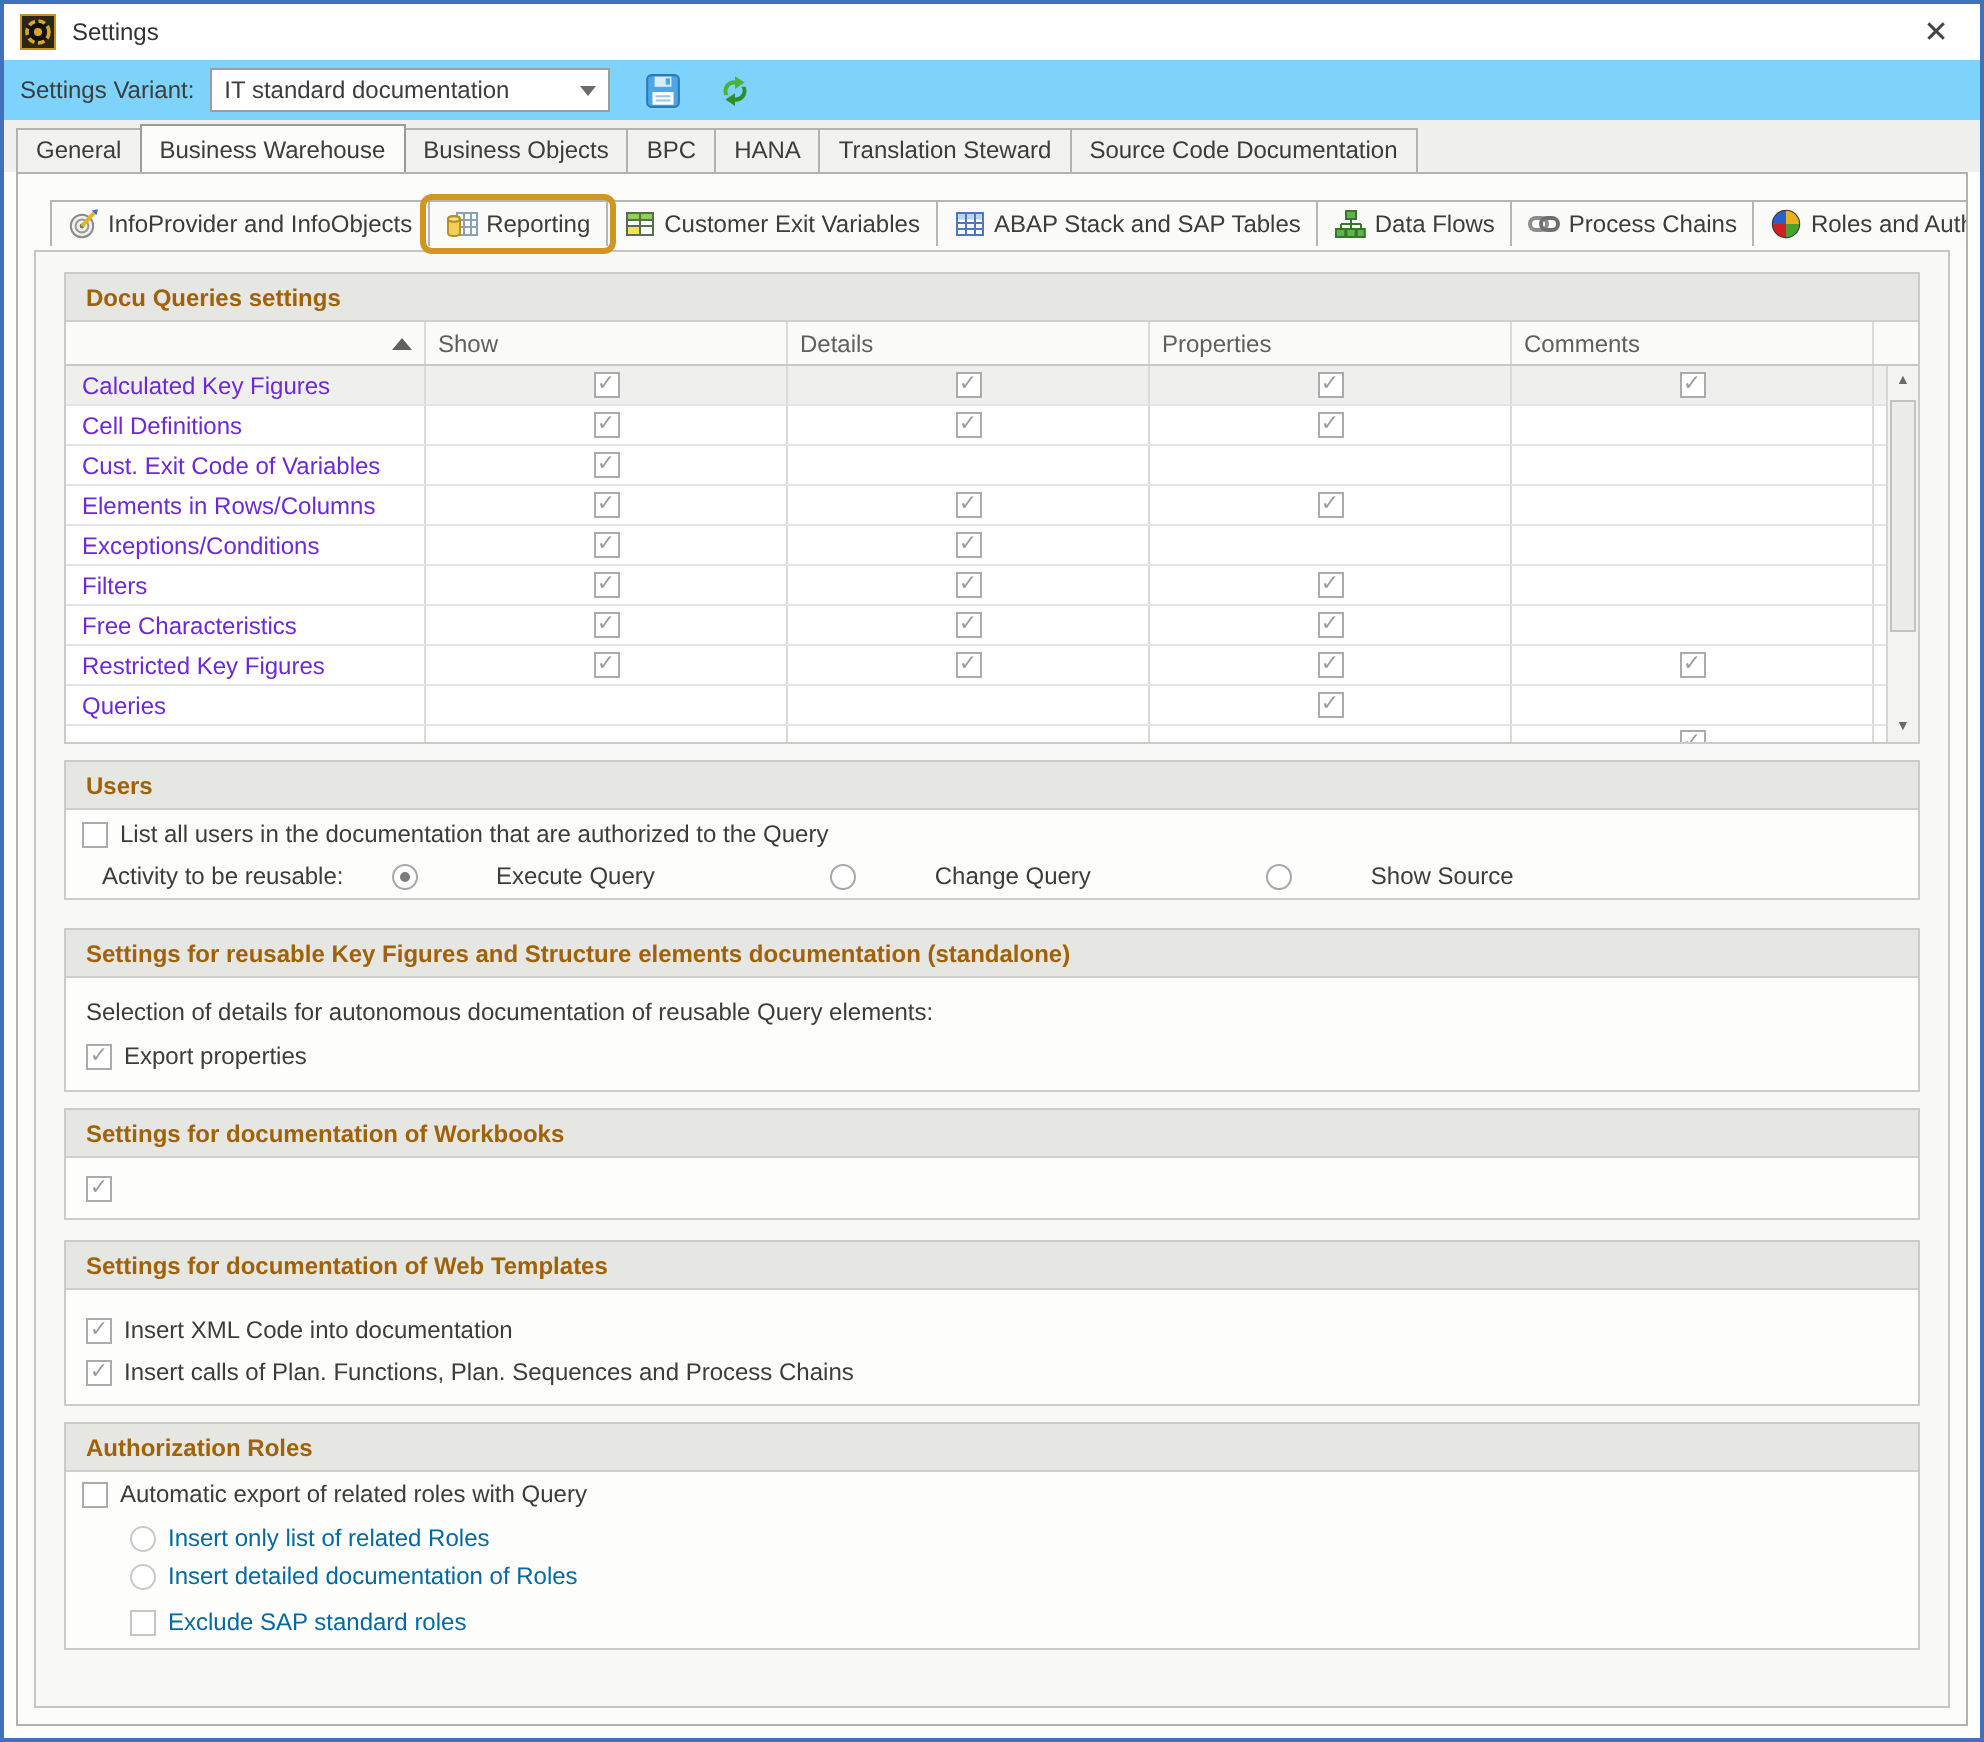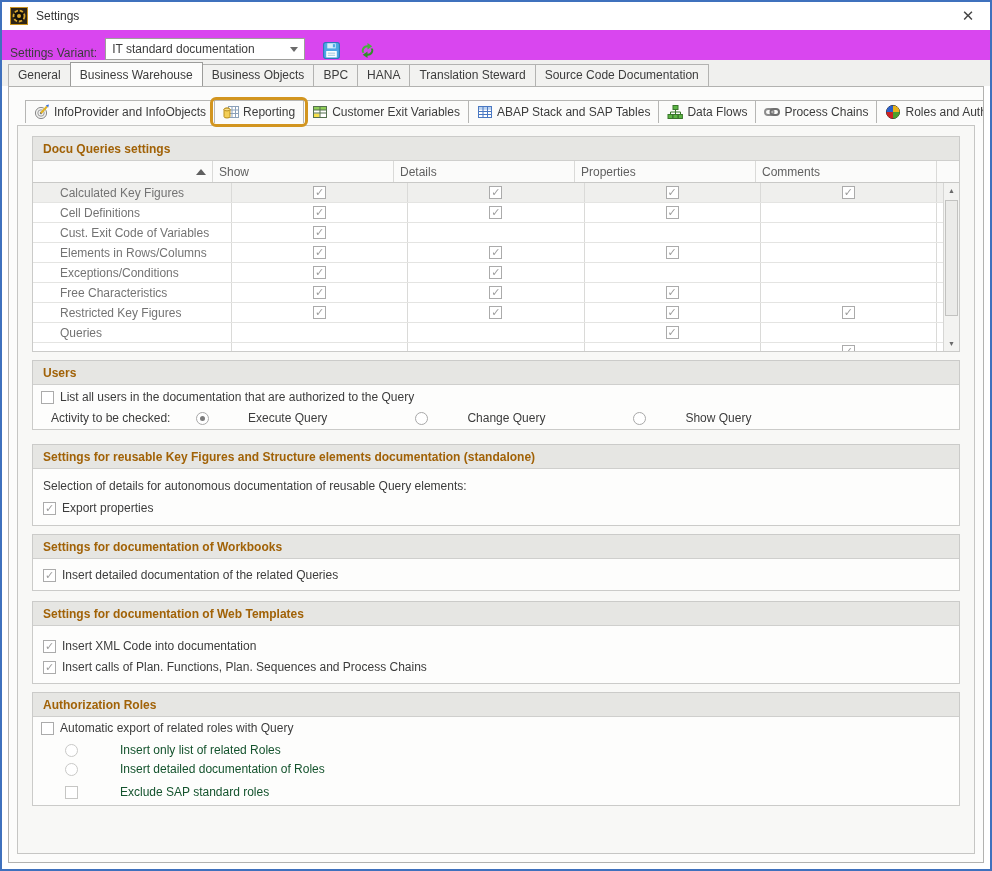--- a/index.html
+++ b/index.html
@@ -16,21 +16,21 @@
     border: 2px solid #3f71bd;
     background: #fff;
     display: flex; flex-direction: column;
   }
   
   .titlebar { height: 28px; display: flex; align-items: center; padding-left: 8px; background: #fff; flex: none; }
   .app-icon { width: 18px; height: 18px; margin-right: 8px; display: inline-flex; }
   .title-text { color: #333; }
   .close-btn { margin-left: auto; width: 44px; height: 100%; display: flex; align-items: center; justify-content: center; font-size: 15px; color: #444; cursor: default; }
   
-  .toolbar { height: 30px; display: flex; align-items: flex-end; padding-left: 8px; background: #d946ef; flex: none; }
+  .toolbar { height: 30px; display: flex; align-items: center; padding-left: 8px; background: #7dd3fc; flex: none; }
   .variant-label { margin-right: 8px; }
   .combo { width: 200px; height: 22px; border: 1px solid #9e9e9c; background: #fff; display: flex; align-items: center; padding: 0 6px; }
   .combo .val { flex: 1; white-space: nowrap; overflow: hidden; }
   .combo .arr { width: 0; height: 0; border-left: 4px solid transparent; border-right: 4px solid transparent; border-top: 5px solid #6b6b6b; margin-left: 4px; }
   .tbtn { margin-left: 16px; width: 20px; height: 20px; display: inline-flex; align-items: center; justify-content: center; }
   
   .main-tabstrip { height: 26px; background: #f0f0ee; padding-left: 6px; display: flex; align-items: flex-end; flex: none; position: relative; text-align: center; }
   .mtab { padding: 3px 9px 4px 9px; border: 1px solid #b3b3b1; border-bottom: none; background: #f2f2f0; margin-right: -1px; color: #3c3c3c; white-space: nowrap; position: relative; }
   .mtab.active { background: #fcfcfb; border-color: #9c9c9a; padding-top: 5px; z-index: 3; }
   
@@ -49,42 +49,42 @@
   .th { border-right: 1px solid #dadad8; display: flex; align-items: center; padding: 0 6px; }
   .th.lblcol { width: 180px; justify-content: flex-end; }
   .th.datacol { flex: 1; }
   .th.fillcol { width: 6px; padding: 0; border-right: none; }
   .th.sbcol { width: 16px; padding: 0; border-right: none; }
   .sort-asc { width: 0; height: 0; border-left: 5px solid transparent; border-right: 5px solid transparent; border-bottom: 6px solid #606060; }
   .trow { display: flex; height: 20px; border-bottom: 1px solid #e4e4e2; background: #fff; }
   .trow.hl { background: #efefed; }
   .trow.partial { height: 8px; border-bottom: none; overflow: hidden; }
   .td { border-right: 1px solid #dadad8; display: flex; align-items: center; }
-  .td.lblcol { width: 180px; padding-left: 8px; color: #737373; white-space: nowrap; overflow: hidden; margin-left: 19px; }
+  .td.lblcol { width: 180px; padding-left: 8px; color: #6d28d9; white-space: nowrap; overflow: hidden; }
   .td.datacol { flex: 1; justify-content: center; }
   .td.fillcol { width: 6px; border-right: none; }
   .trow.partial .td { align-items: flex-start; }
   .trow.partial .cb { margin-top: 2px; }
   .tbody { position: relative; padding-right: 16px; }
   
   .vscroll { position: absolute; top: 0; right: 0; bottom: 0; width: 16px; background: #f3f3f1; border-left: 1px solid #d6d6d4; }
   .sbtn { position: absolute; left: 0; right: 0; height: 15px; display: flex; align-items: center; justify-content: center; font-size: 7px; color: #6a6a6a; background: #f3f3f1; }
   .sbtn.up { top: 0; }
   .sbtn.down { bottom: 0; }
   .sthumb { position: absolute; left: 1px; right: 1px; top: 17px; height: 116px; background: #ebebe9; border: 1px solid #c2c2c0; }
   
   .cb { width: 13px; height: 13px; border: 1px solid #ababab; background: #fff; display: inline-flex; align-items: center; justify-content: center; flex: none; }
   .cb.checked::after { content: "✓"; font-size: 11px; line-height: 11px; color: #9c9c9c; }
   .cb.disabled { border-color: #c6c6c4; }
   .radio { width: 13px; height: 13px; border: 1px solid #a8a8a8; border-radius: 50%; background: #fff; display: inline-flex; align-items: center; justify-content: center; flex: none; }
   .radio.selected::after { content: ""; width: 5px; height: 5px; border-radius: 50%; background: #7c7c7c; }
   .radio.disabled { border-color: #c9c9c7; }
   .ctl-row { display: flex; align-items: center; gap: 6px; }
   .lbl { white-space: nowrap; }
-  .lbl.disabled, .text-disabled { color: #14532d; margin-left: 36px; }
+  .lbl.disabled, .text-disabled { color: #0369a1; }
   
   .users-body { padding: 5px 0 4px 8px; }
   .users-body .activity-row { margin-top: 7px; display: flex; align-items: center; padding-left: 10px; }
   .activity-label { width: 145px; }
   .activity-row .ctl-row { margin-right: 0; gap: 39px; }
   .reusable-body { padding: 10px 0 10px 10px; }
   .reusable-body .desc { margin-bottom: 8px; }
   .wb-body { padding: 9px 0 8px 10px; }
   .wt-body { padding: 13px 0 9px 10px; display: flex; flex-direction: column; gap: 7px; }
   .ar-body { padding: 4px 0 6px 8px; }
@@ -315,20 +315,34 @@
                   <span class="cb checked"></span>
                 </div>
                 <div class="td datacol">
                   <span class="cb checked"></span>
                 </div>
                 <div class="td datacol"></div>
                 <div class="td datacol"></div>
                 <div class="td fillcol"></div>
               </div>
               <div class="trow">
+                <div class="td lblcol">Filters</div>
+                <div class="td datacol">
+                  <span class="cb checked"></span>
+                </div>
+                <div class="td datacol">
+                  <span class="cb checked"></span>
+                </div>
+                <div class="td datacol">
+                  <span class="cb checked"></span>
+                </div>
+                <div class="td datacol"></div>
+                <div class="td fillcol"></div>
+              </div>
+              <div class="trow">
                 <div class="td lblcol">Free Characteristics</div>
                 <div class="td datacol">
                   <span class="cb checked"></span>
                 </div>
                 <div class="td datacol">
                   <span class="cb checked"></span>
                 </div>
                 <div class="td datacol">
                   <span class="cb checked"></span>
                 </div>
@@ -383,33 +397,33 @@
       <div class="gap8"></div>
 
       <div class="section">
         <div class="sec-head">Users</div>
         <div class="users-body">
           <div class="ctl-row">
             <span class="cb"></span>
             <span class="lbl">List all users in the documentation that are authorized to the Query</span>
           </div>
           <div class="activity-row">
-            <span class="activity-label">Activity to be checked:</span>
+            <span class="activity-label">Activity to be reusable:</span>
             <span style="display:flex;align-items:center;">
                 <span class="ctl-row" style="margin-right: 88px;">
                   <span class="radio selected"></span>
                   <span class="lbl">Execute Query</span>
                 </span>
                 <span class="ctl-row" style="margin-right: 88px;">
                   <span class="radio"></span>
                   <span class="lbl">Change Query</span>
                 </span>
                 <span class="ctl-row" style="margin-right: 0px;">
                   <span class="radio"></span>
-                  <span class="lbl">Show Query</span>
+                  <span class="lbl">Show Source</span>
                 </span>
               </span>
           </div>
         </div>
       </div>
 
       <div class="gap14"></div>
 
       <div class="section">
         <div class="sec-head">Settings for reusable Key Figures and Structure elements documentation (standalone)</div>
@@ -422,21 +436,20 @@
         </div>
       </div>
 
       <div class="gap8"></div>
 
       <div class="section">
         <div class="sec-head">Settings for documentation of Workbooks</div>
         <div class="wb-body">
           <div class="ctl-row">
             <span class="cb checked"></span>
-            <span class="lbl">Insert detailed documentation of the related Queries</span>
           </div>
         </div>
       </div>
 
       <div class="gap10"></div>
 
       <div class="section">
         <div class="sec-head">Settings for documentation of Web Templates</div>
         <div class="wt-body">
           <div class="ctl-row">

